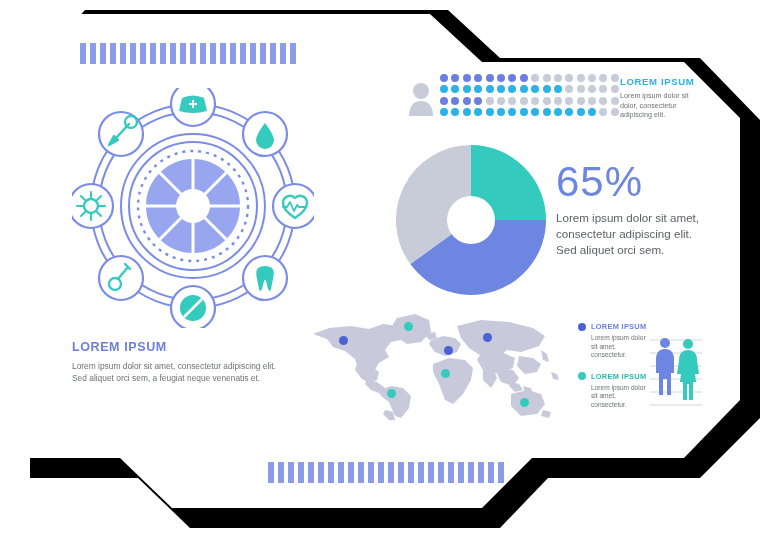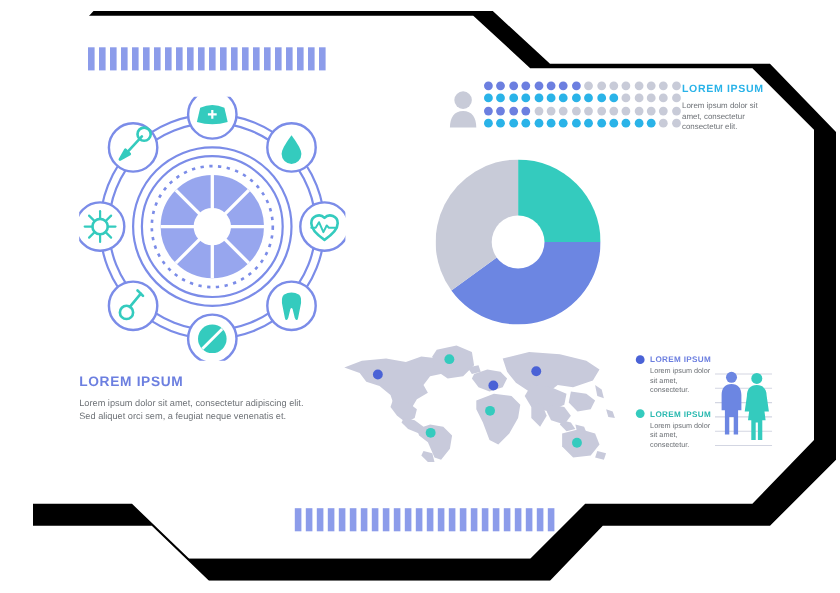--- a/index.html
+++ b/index.html
@@ -278,35 +278,39 @@
             <span class="dot" style="background: rgb(42, 179, 232);"></span>
             <span class="dot" style="background: rgb(42, 179, 232);"></span>
             <span class="dot" style="background: rgb(42, 179, 232);"></span>
             <span class="dot" style="background: rgb(42, 179, 232);"></span>
             <span class="dot" style="background: rgb(200, 203, 216);"></span>
             <span class="dot" style="background: rgb(200, 203, 216);"></span>
           </div>
         </div>
       <div id="dot-legend">
         <div class="sec-head cyan">LOREM IPSUM</div>
-        <p class="sec-body">Lorem ipsum dolor sit amet, consectetur consectetur elit.</p>
+        <p class="sec-body">Lorem ipsum dolor sit dolor, consectetur adipiscing elit.</p>
       </div>
     </div>
 
     <div id="donut">
       <svg width="150" height="150" viewBox="0 0 150 150">
         <g id="donut-slices">
             <path d="M75 75 L75 0 A75 75 0 0 1 150 75 Z" fill="#34cbbe"></path>
             <path d="M75 75 L150 75 A75 75 0 0 1 14.323725421878947 119.0838939219355 Z" fill="#6c86e2"></path>
             <path d="M75 75 L14.323725421878947 119.0838939219355 A75 75 0 0 1 74.99999999999999 0 Z" fill="#c8cbd8"></path>
           </g>
         <circle cx="75" cy="75" r="24" fill="#ffffff"></circle>
       </svg>
     </div>
 
+    <div id="pct-block">
+      <div id="pct-value">65%</div>
+      <p id="pct-desc">Lorem ipsum dolor sit amet, consectetur adipiscing elit. Sed aliquet orci sem.</p>
+    </div>
 
     <div id="mapwrap">
       <svg width="270" height="110" viewBox="0 0 270 110">
         <g id="map-land" fill="#c8cadb">
 
           <path d="M8 24 l16 -6 l22 -2 l18 3 l14 -5 l16 2 l10 6 l-4 7 l-14 3 l-6 8 l4 7 l-10 6 l-6 10 l-8 4 l-6 -6 l-4 -12 l-10 -8 l-12 -4 l-6 -8 Z"></path>
           <path d="M52 54 l14 2 l8 6 l-2 8 l-8 4 l-8 -6 l-6 -8 Z"></path>
           <path d="M62 70 l10 2 l8 6 l-4 6 l-10 -4 l-6 -6 Z"></path>
 
           <path d="M92 8 l18 -4 l14 6 l2 12 l-10 10 l-14 2 l-12 -8 l-2 -12 Z"></path>

